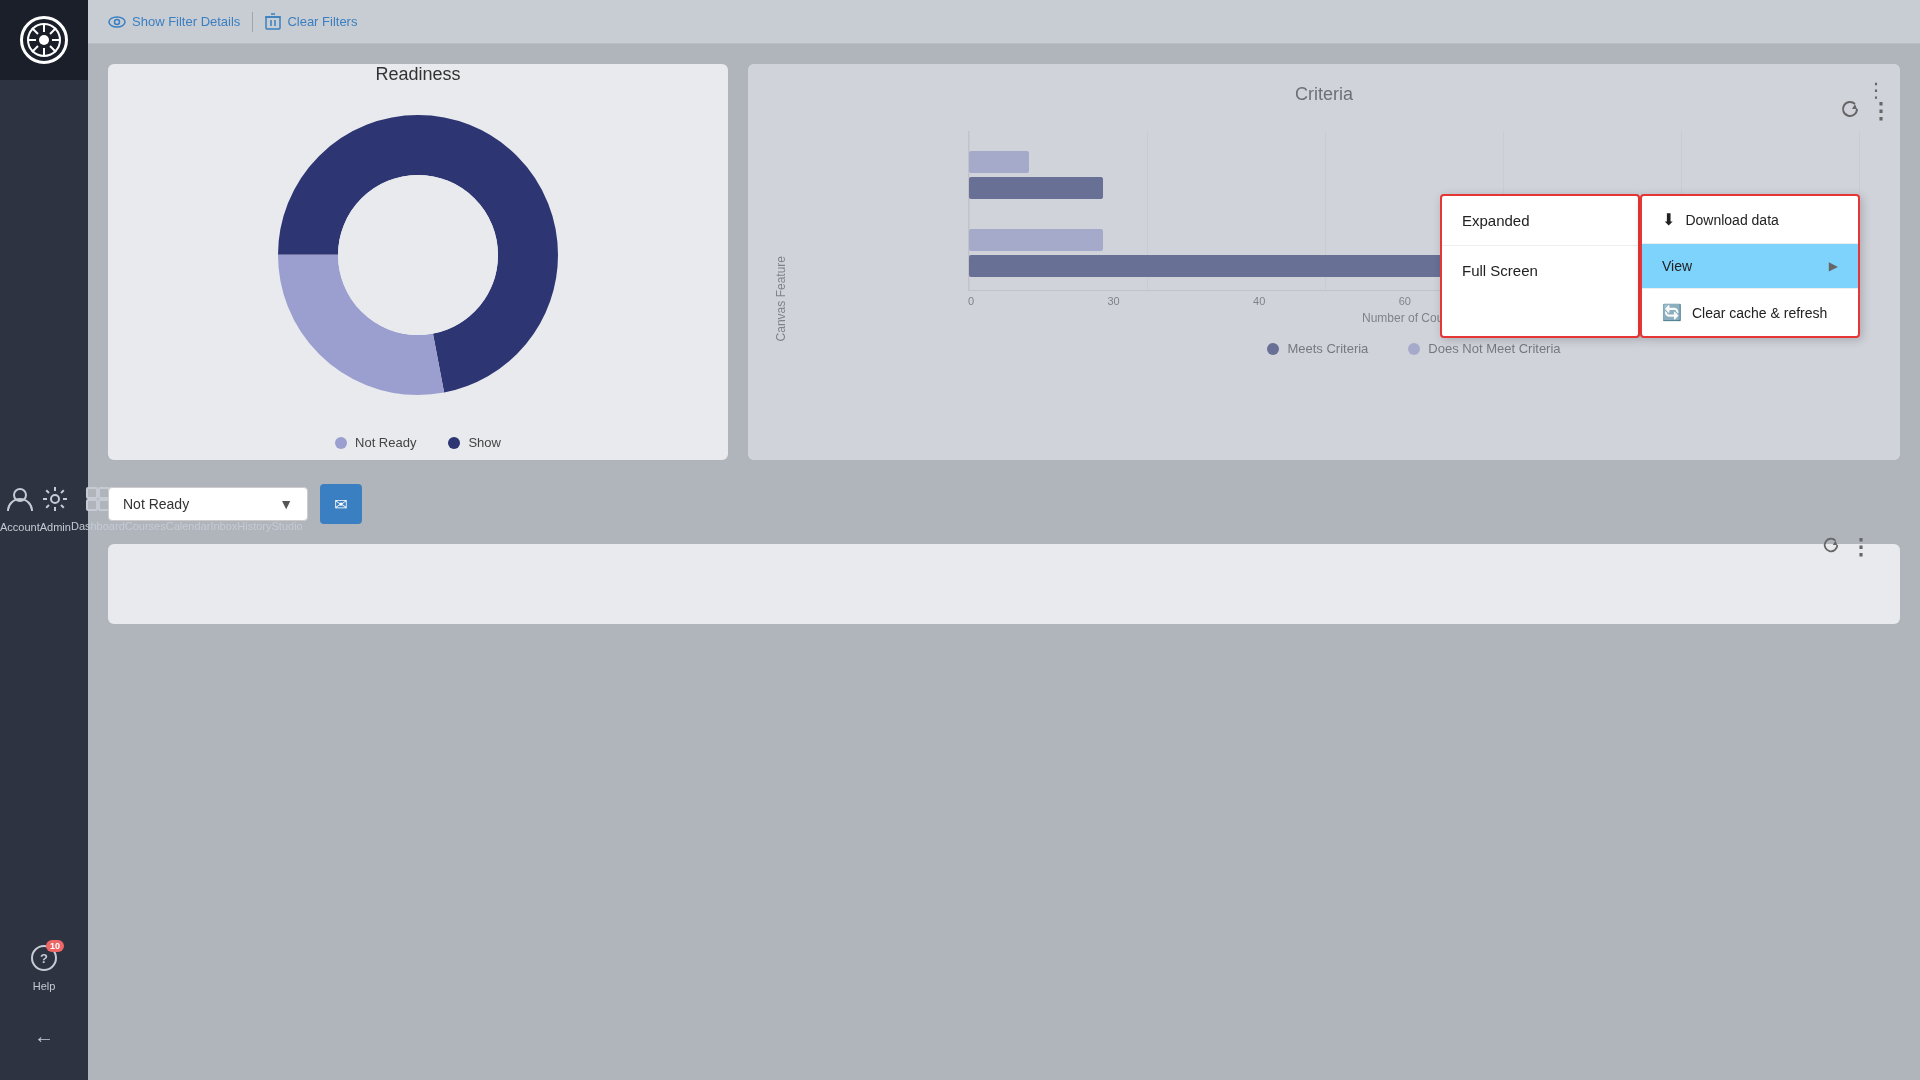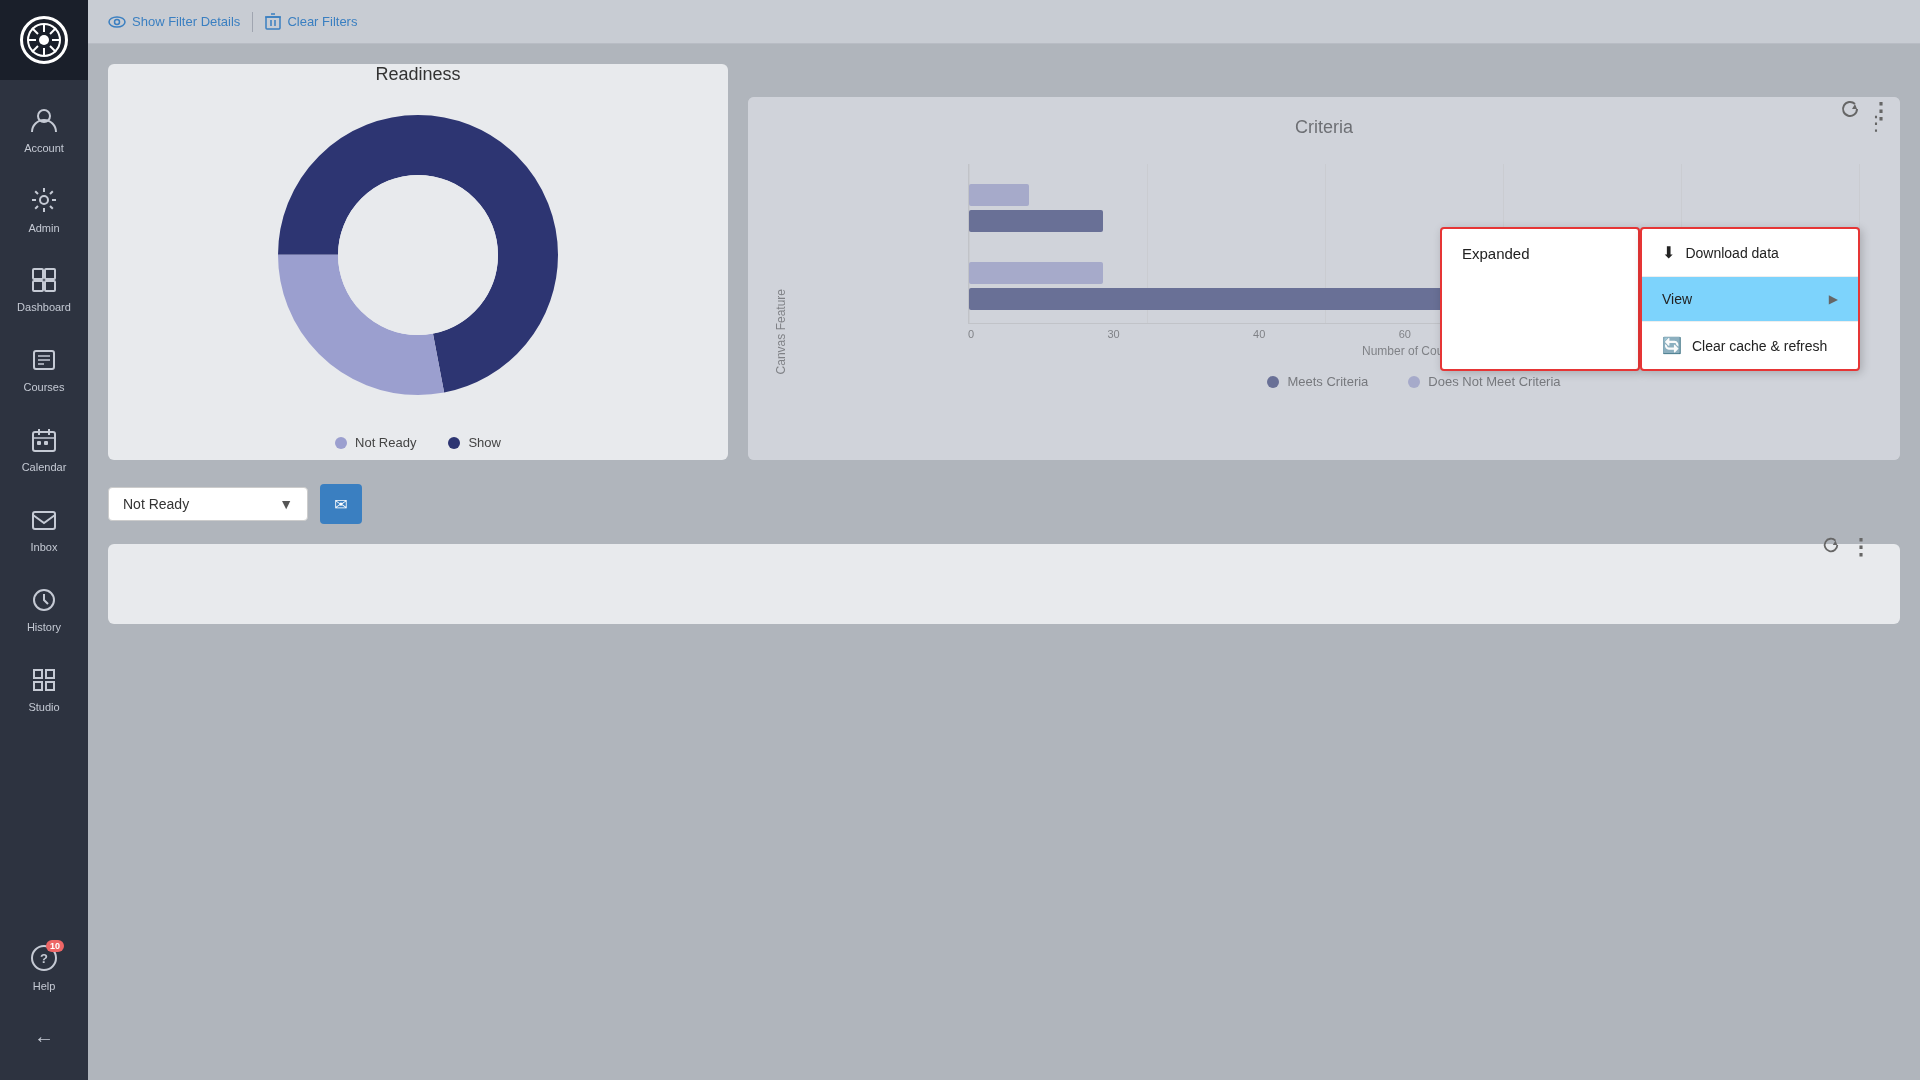--- a/index.html
+++ b/index.html
@@ -28,21 +28,21 @@
       width: 48px;
       height: 48px;
       border-radius: 50%;
       border: 3px solid #fff;
       display: flex;
       align-items: center;
       justify-content: center;
     }
     .sidebar-nav {
       display: flex;
-      flex-direction: column;
+      flex-direction: row;
       align-items: center;
       width: 100%;
       flex: 1;
       padding-top: 10px;
     }
     .sidebar-item {
       width: 88px;
       height: 80px;
       display: flex;
       flex-direction: column;
@@ -522,21 +522,21 @@
               <span>Not Ready</span>
             </div>
             <div class="legend-item">
               <div class="legend-dot" style="background:#2d3572;"></div>
               <span>Show</span>
             </div>
           </div>
         </div>
       </div>
 
-      <div class="card card-criteria" style="position:relative;margin-top:33px;">
+      <div class="card card-criteria" style="position:relative;">
         <div class="dimmed"></div>
         <div style="text-align:center; margin-bottom:16px;">
           <span class="card-title">Criteria</span>
         </div>
         <button class="card-menu-btn" style="z-index:10;">
           <span>⋮</span>
         </button>
 
         <div style="position:relative; padding: 10px 20px 20px 200px;">
 
@@ -601,20 +601,23 @@
               <span>Does Not Meet Criteria</span>
             </div>
           </div>
         </div>
 
         <div class="context-menu-overlay">
 
           <div class="ctx-menu-main">
             <div class="ctx-menu-item">
               <span>Expanded</span>
+            </div>
+            <div class="ctx-menu-item">
+              <span>Full Screen</span>
             </div>
           </div>
 
           <div class="ctx-menu-secondary">
             <div class="ctx-download">
               <span style="font-size:16px;">⬇</span>
               <span>Download data</span>
             </div>
             <div class="ctx-menu-header" style="background:#7dd3fc;">
               <span>View</span>

